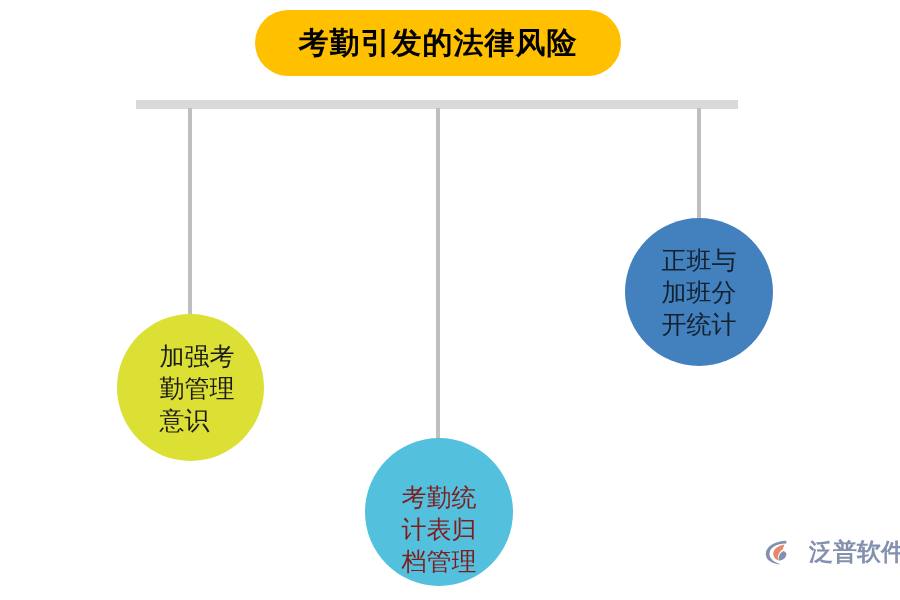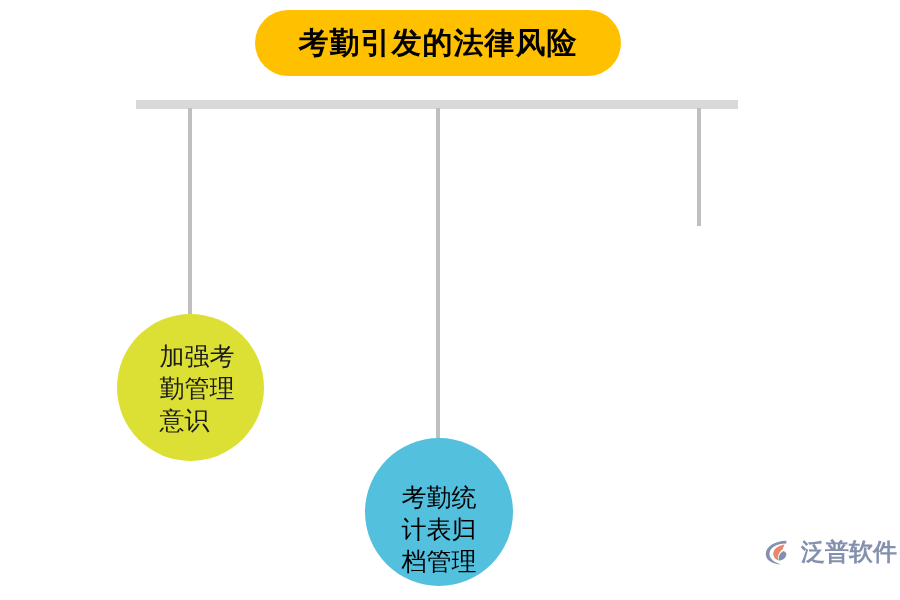--- a/index.html
+++ b/index.html
@@ -89,21 +89,21 @@
   }
   .node.n1 .node-text { color: #1a1a1a; margin-left: 13px; }
 
   .node.n2 {
     left: 365px;
     top: 438px;
     width: 148px;
     height: 148px;
     background: #53C0DE;
   }
-  .node.n2 .node-text { color: #000000; margin-top: 34px; }
+  .node.n2 .node-text { color: #7f1d1d; margin-top: 34px; }
 
   .node.n3 {
     left: 625px;
     top: 218px;
     width: 148px;
     height: 148px;
     background: #4281BE;
   }
   .node.n3 .node-text { color: #14202e; }
 
@@ -111,21 +111,21 @@
   .brand {
     position: absolute;
     left: 762px;
     top: 536px;
     width: 135px;
     height: 58px;
   }
   .brand-row {
     display: flex;
     align-items: center;
-    gap: 9px;
+    gap: 17px;
     height: 32px;
   }
   .brand-mark {
     width: 30px;
     height: 30px;
     flex: 0 0 30px;
   }
   .brand-name {
     font-size: 24px;
     font-weight: bold;
@@ -163,20 +163,25 @@
 勤管理
 意识</span>
   </div>
 
   <div class="node n2">
     <span class="node-text">考勤统
 计表归
 档管理</span>
   </div>
 
+  <div class="node n3">
+    <span class="node-text">正班与
+加班分
+开统计</span>
+  </div>
 
   <div class="brand">
     <div class="brand-row">
       <svg class="brand-mark" viewBox="0 0 32 32">
         <path d="M26 4 C13 4 4 11 4 18 C4 25 12 29 20 29 C13 27 8 23 8 18 C8 12 15 7 26 7 Z" fill="#8390AE"></path>
         <path d="M24 8 C17 9 12 13 12 18 C12 21 14 24 18 25 C16 22 17 17 22 13 Z" fill="#E8876A"></path>
         <path d="M23 15 C19 17 17 21 18 25 C22 25 26 22 26 18 C26 17 25 16 23 15 Z" fill="#8390AE"></path>
       </svg>
       <span class="brand-name">泛普软件</span>
     </div>

